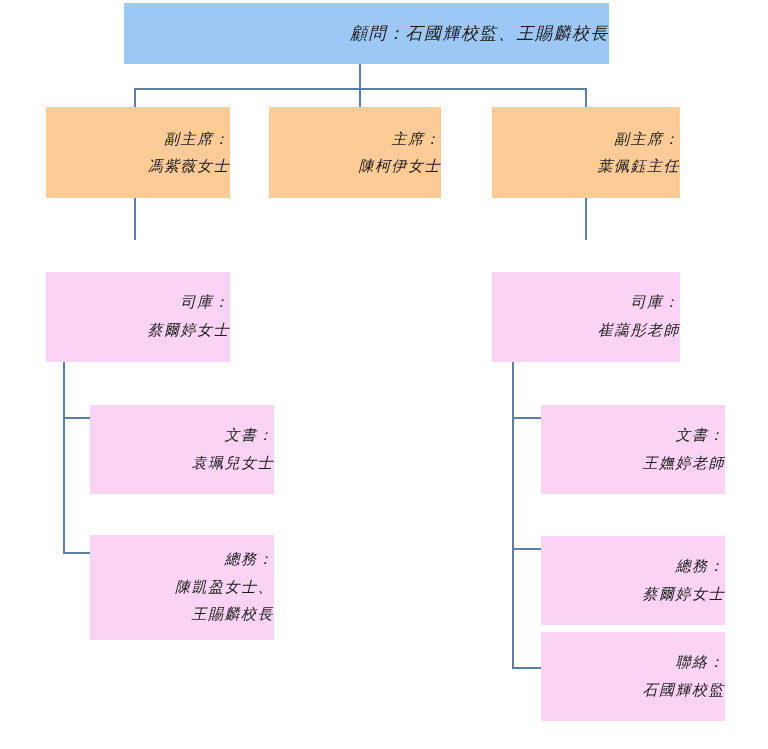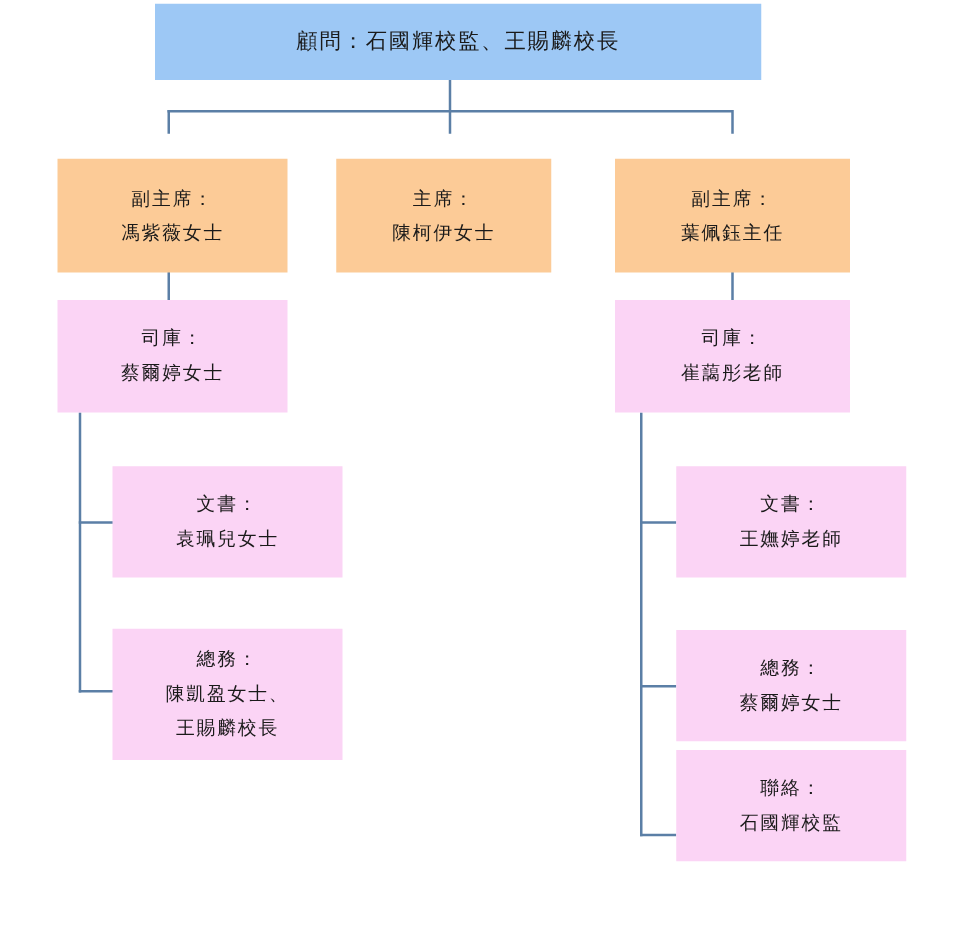--- a/index.html
+++ b/index.html
@@ -15,45 +15,46 @@
     width: 768px;
     height: 749px;
     background: #ffffff;
     overflow: hidden;
   }
   .node {
     position: absolute;
     box-sizing: border-box;
     display: flex;
     flex-direction: column;
-    align-items: center;
+    align-items: flex-end;
     justify-content: center;
     text-align: center;
     color: #1a1a1a;
     letter-spacing: 1.5px;
+    font-style: italic;
   }
   .node .line {
     display: block;
     white-space: nowrap;
   }
   .node-advisor {
     background: #9dc8f5;
     font-size: 17px;
     line-height: 1.55;
   }
   .node-exec {
     background: #fccb97;
     font-size: 15px;
     line-height: 1.75;
-    margin-top: 20px;
   }
   .node-staff {
     background: #fbd4f5;
     font-size: 15px;
     line-height: 1.85;
+    margin-top: 32px;
   }
   .connector {
     position: absolute;
     background: #5b7fa6;
   }
   .v-line { width: 2px; }
   .h-line { height: 2px; }
 </style>
 </head>
 <body>

